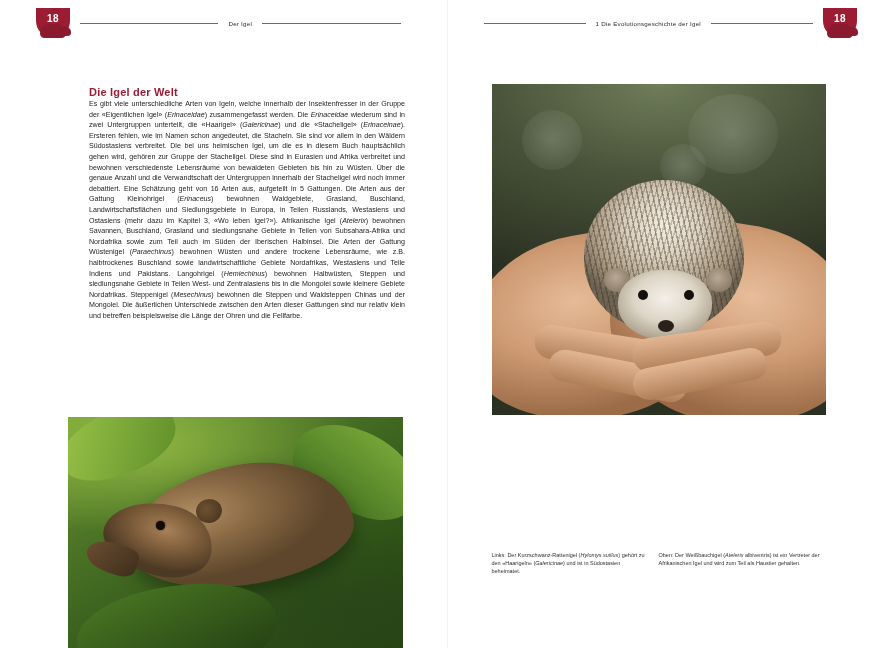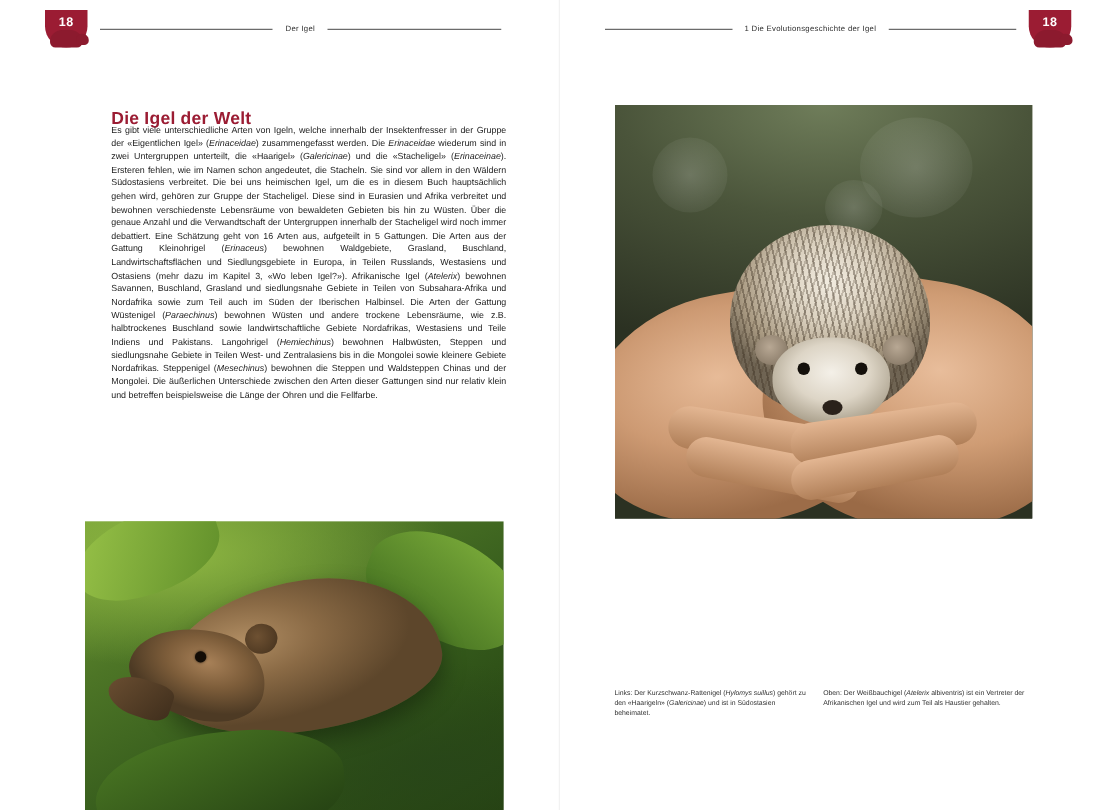--- a/index.html
+++ b/index.html
@@ -106,21 +106,21 @@
   .runhead-text {
     white-space: nowrap;
   }
 
   
   .heading {
     position: absolute;
     left: 89px;
     top: 86px;
     width: 312px;
-    font-size: 14px;
+    font-size: 11px;
     font-weight: bold;
     color: #9b1c33;
     letter-spacing: 0.2px;
   }
   .bodytext {
     position: absolute;
     left: 89px;
     top: 99px;
     width: 316px;
     font-size: 7.1px;

